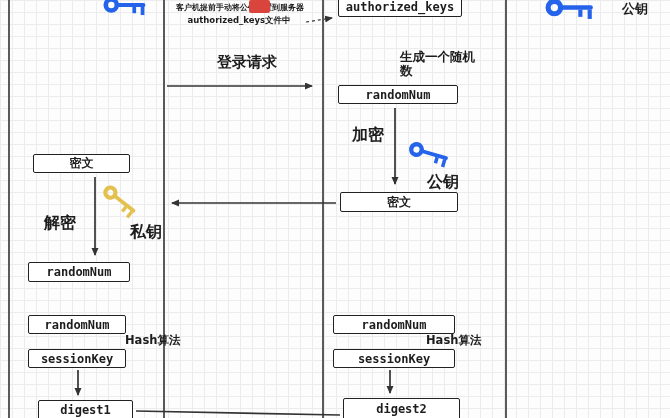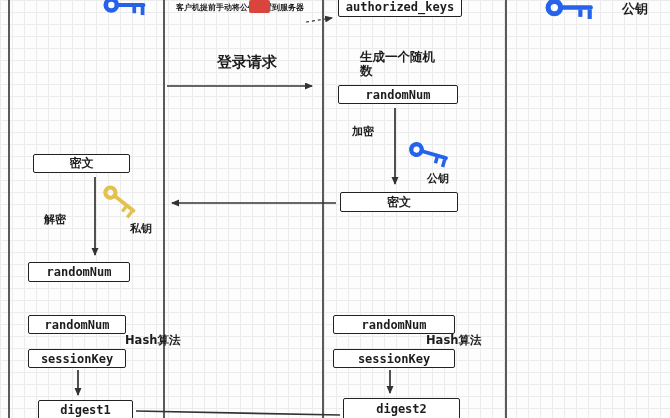--- a/index.html
+++ b/index.html
@@ -15,22 +15,22 @@
   }
   .vline{position:absolute;top:0;bottom:0;width:1.5px;background:#5a5a5a;}
   .arrows{position:absolute;left:0;top:0;pointer-events:none;}
   .box{
     position:absolute;box-sizing:border-box;
     border:1.7px solid #222;border-radius:2px;background:#fff;
     display:flex;align-items:center;justify-content:center;
     font-family:"DejaVu Sans Mono","DejaVu Sans",monospace;
     font-weight:bold;font-size:12px;letter-spacing:0;white-space:nowrap;
   }
-  .label{position:absolute;font-weight:bold;font-size:11px;line-height:1.15;white-space:nowrap;}
-  .label.wrap{white-space:normal;}
+  .label{position:absolute;font-weight:bold;font-size:16px;line-height:1.15;white-space:nowrap;}
+  .label.wrap{white-space:normal;margin-left:40px;}
   .small{font-size:8px;white-space:normal;text-align:center;line-height:1.3;}
   .key{position:absolute;}
   .key svg{display:block;width:100%;height:auto;}
   .stamp{position:absolute;border-radius:2px;}
 </style>
 </head>
 <body>
 
 <div class="canvas">
 
@@ -49,20 +49,21 @@
     <line x1="167" y1="86" x2="312" y2="86" stroke="#333" stroke-width="1.7" marker-end="url(#ah)"></line>
     <line x1="395" y1="108" x2="395" y2="184" stroke="#333" stroke-width="1.7" marker-end="url(#ah)"></line>
     <line x1="336" y1="203" x2="172" y2="203" stroke="#333" stroke-width="1.7" marker-end="url(#ah)"></line>
     <line x1="95" y1="177" x2="95" y2="255" stroke="#333" stroke-width="1.7" marker-end="url(#ah)"></line>
     <line x1="78" y1="370" x2="78" y2="395" stroke="#333" stroke-width="1.7" marker-end="url(#ah)"></line>
     <line x1="390" y1="370" x2="390" y2="393" stroke="#333" stroke-width="1.7" marker-end="url(#ah)"></line>
     <line x1="136" y1="411" x2="340" y2="415" stroke="#333" stroke-width="1.7"></line>
   </svg>
 
   <div class="label small" style="left:170px;top:3px;width:140px">客户机提前手动将公钥放置到服务器</div>
+  <div class="label small" style="left:172px;top:15px;width:134px;font-size:8.5px">authorized_keys文件中</div>
   <div class="stamp" style="left: 249px; top: 0px; width: 21px; height: 13px; background: rgb(217, 69, 60);"></div>
 
   <div class="box" style="left:338px;top:-4px;width:124px;height:21px">authorized_keys</div>
   <div class="box" style="left:338px;top:85px;width:120px;height:19px">randomNum</div>
   <div class="box" style="left:340px;top:192px;width:118px;height:20px">密文</div>
   <div class="box" style="left:33px;top:154px;width:97px;height:19px">密文</div>
   <div class="box" style="left:28px;top:262px;width:102px;height:20px">randomNum</div>
   <div class="box" style="left:28px;top:315px;width:98px;height:19px">randomNum</div>
   <div class="box" style="left:28px;top:349px;width:98px;height:19px">sessionKey</div>
   <div class="box" style="left:38px;top:400px;width:95px;height:20px">digest1</div>

